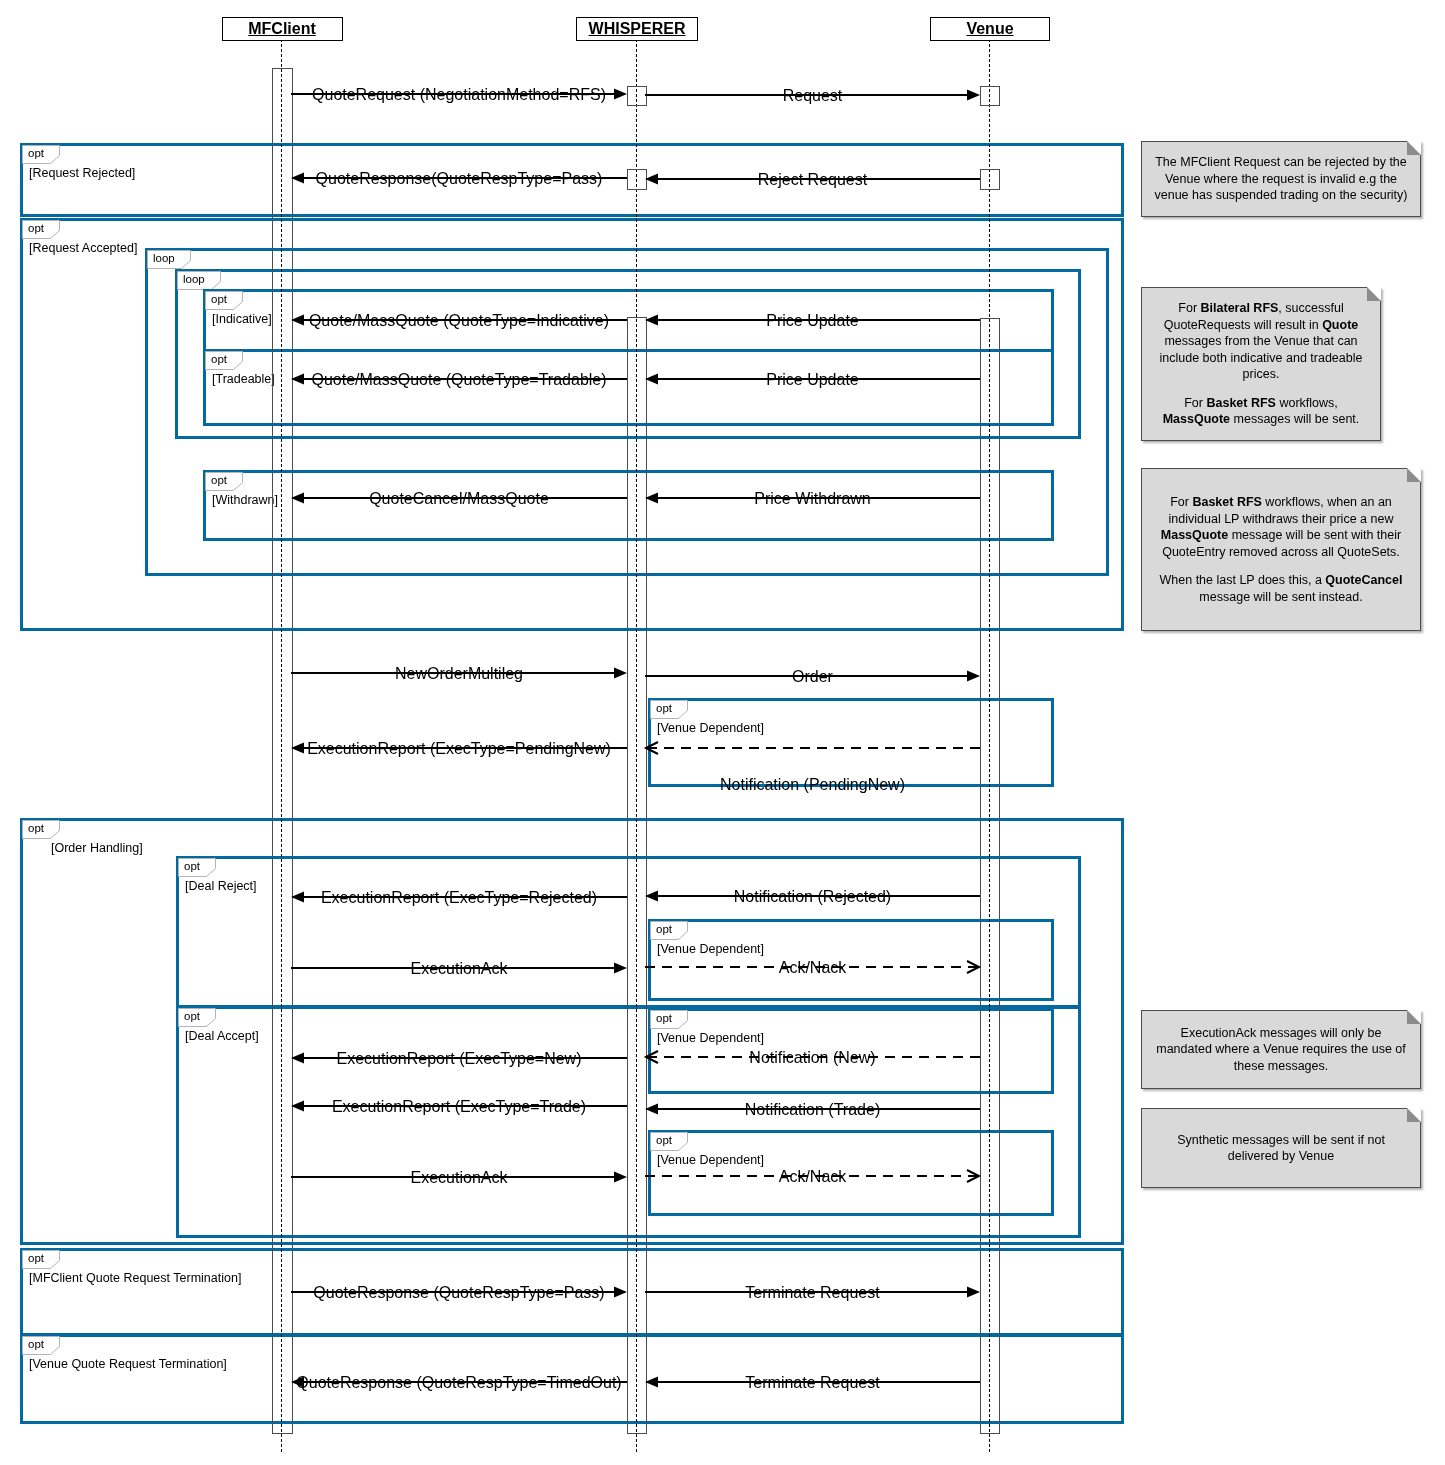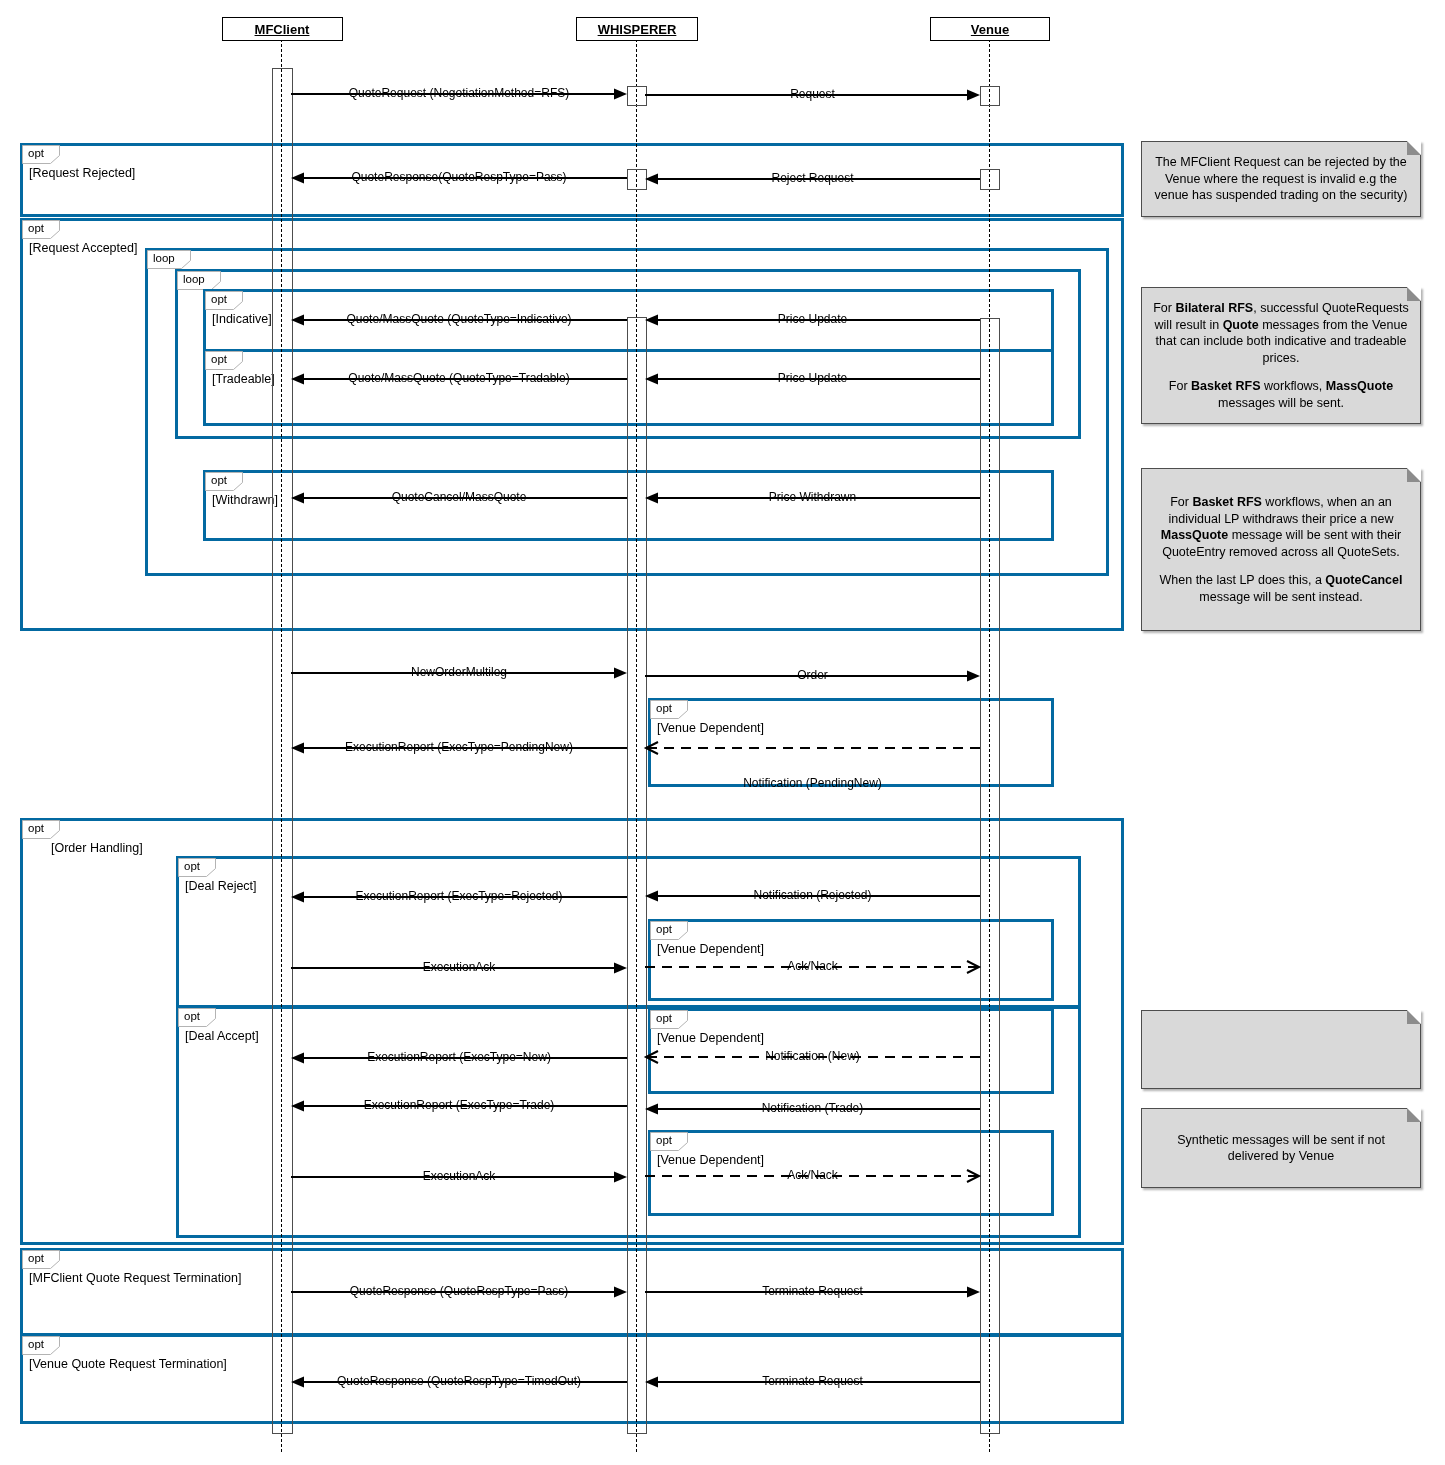--- a/index.html
+++ b/index.html
@@ -9,26 +9,26 @@
   }
   .frame{position:absolute;border:3px solid #0369a1;background:transparent;}
   .frame-tab{position:absolute;top:-1px;left:-1px;}
   .frame-tab .tab-label{
     position:absolute;top:1px;left:6px;font-size:11.5px;line-height:15px;color:#000;
   }
   .guard{position:absolute;font-size:12.5px;line-height:15px;white-space:nowrap;}
   .head-box{
     position:absolute;height:22px;border:1px solid #000;background:#fff;
     display:flex;align-items:center;justify-content:center;
-    font-size:13px;font-weight:bold;text-decoration:underline;
+    font-size:16px;font-weight:bold;text-decoration:underline;
   }
   .lifeline{position:absolute;width:0;border-left:1px dashed #000;}
   .activation{position:absolute;border:1px solid #4d4d4d;background:transparent;}
   .msg-svg{position:absolute;overflow:visible;}
-  .msg-label{position:absolute;text-align:center;font-size:12px;pointer-events:none;}
+  .msg-label{position:absolute;text-align:center;font-size:16px;pointer-events:none;}
   .note{
     position:absolute;background:#d9d9d9;border:1px solid #4d4d4d;
     box-shadow:2px 2px 2px rgba(0,0,0,0.3);
     display:flex;flex-direction:column;justify-content:center;
     text-align:center;font-size:12.5px;line-height:1.32;padding:6px 10px;box-sizing:border-box;
   }
   .note .para{margin:6px 0;}
   .note .fold{
     position:absolute;top:-1px;right:-1px;width:0;height:0;
     border-style:solid;border-width:0 14px 14px 0;
@@ -345,30 +345,31 @@
       <line x1="337" y1="13" x2="6" y2="13" stroke="#000" stroke-width="2"></line>
       <polygon points="2,13 15,7.5 15,18.5" fill="#000"></polygon>
     </svg>
     <div class="msg-label it" style="left: 643px; top: 1374px; width: 339px;">
       <div>Terminate Request</div>
     </div>
     <div class="note" style="left: 1141px; top: 141px; width: 280px; min-height: 73px;">
       <div class="fold"></div>
       <div class="para"><span>The MFClient Request can be rejected by the Venue where the request is invalid e.g the venue has suspended trading on the security)</span></div>
     </div>
-    <div class="note" style="left: 1141px; top: 287px; width: 280px; min-height: 113px;">
+    <div class="note" style="left: 1141px; top: 287px; width: 240px; min-height: 113px;">
       <div class="fold"></div>
       <div class="para"><span>For </span><b>Bilateral RFS</b><span>, successful QuoteRequests will result in </span><b>Quote</b><span> messages from the Venue that can include both indicative and tradeable prices.</span></div>
       <div class="para"><span>For </span><b>Basket RFS</b><span> workflows, </span><b>MassQuote</b><span> messages will be sent.</span></div>
     </div>
     <div class="note" style="left: 1141px; top: 468px; width: 280px; min-height: 163px;">
       <div class="fold"></div>
       <div class="para"><span>For </span><b>Basket RFS</b><span> workflows, when an an individual LP withdraws their price a new </span><b>MassQuote</b><span> message will be sent with their QuoteEntry removed across all QuoteSets.</span></div>
       <div class="para"><span>When the last LP does this, a </span><b>QuoteCancel</b><span> message will be sent instead.</span></div>
     </div>
     <div class="note" style="left: 1141px; top: 1010px; width: 280px; min-height: 79px;">
       <div class="fold"></div>
+      <div class="para"><span>ExecutionAck messages will only be mandated where a Venue requires the use of these messages.</span></div>
     </div>
     <div class="note" style="left: 1141px; top: 1108px; width: 280px; min-height: 80px;">
       <div class="fold"></div>
       <div class="para"><span>Synthetic messages will be sent if not delivered by Venue</span></div>
     </div>
   </div>
 
 </body></html>

